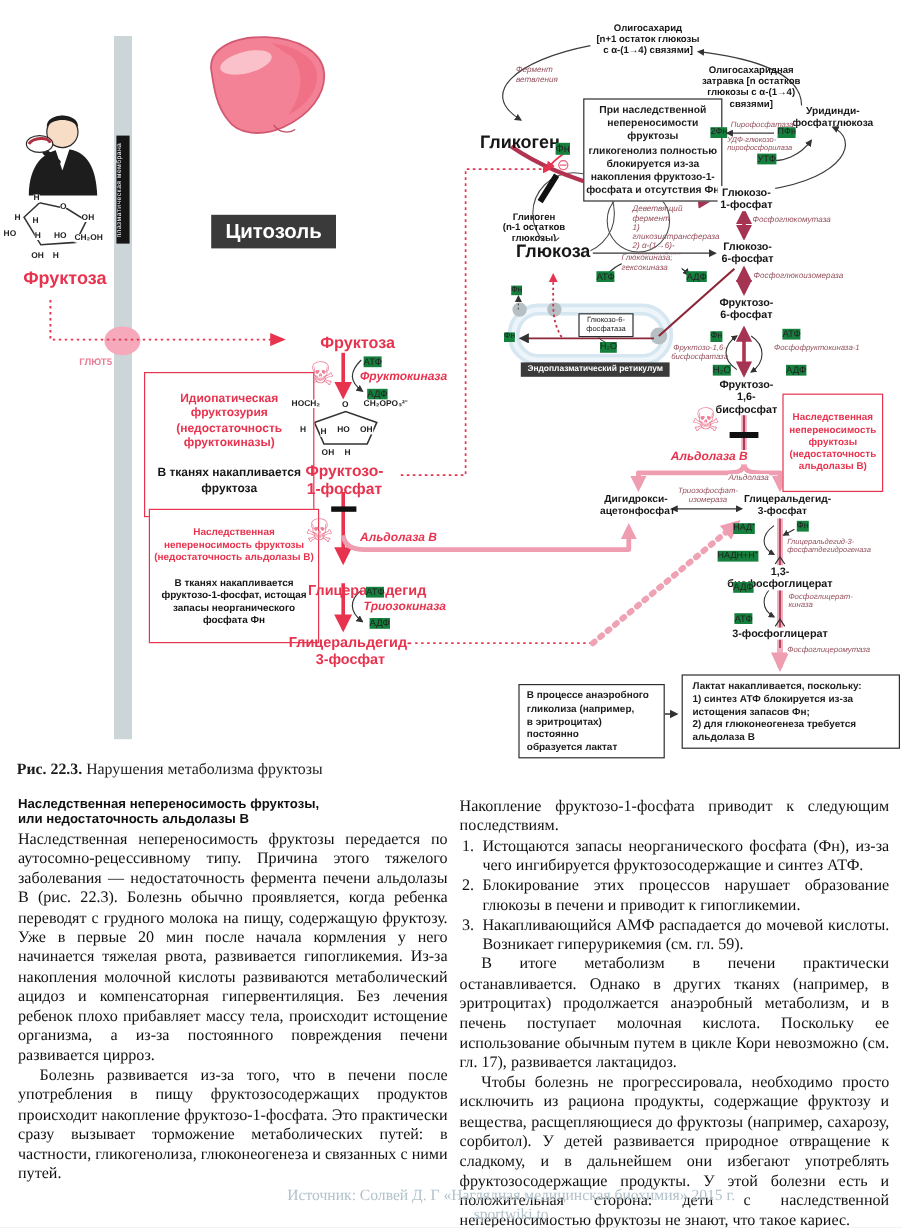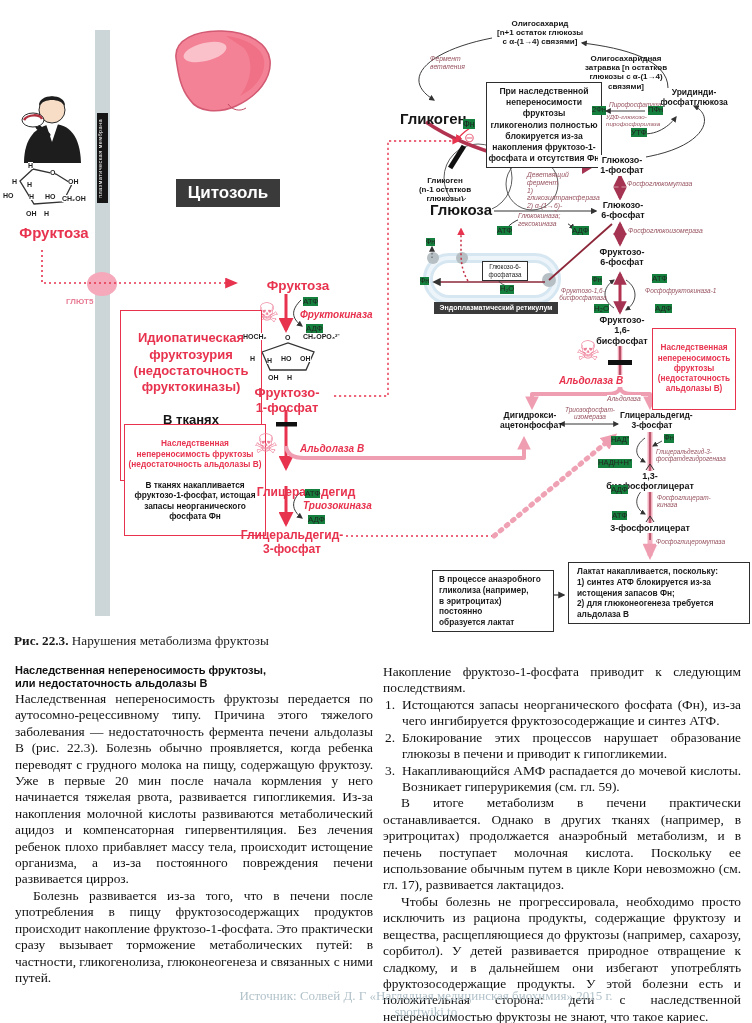--- a/index.html
+++ b/index.html
@@ -183,21 +183,21 @@
     <span class="atom" style="left:26px;top:210px">OH</span>
     <span class="atom" style="left:44px;top:210px">H</span>
     <div class="lbl redb" style="left:14px;top:224px;width:80px;font-size:15px;background:none">Фруктоза</div>
     <div class="lbl" style="left:66px;top:297px;font-size:8px;font-weight:bold;color:#e87d95">ГЛЮТ5</div>
 
     <div class="lbl redb" style="left:262px;top:278px;width:72px;font-size:13.5px;background:none">Фруктоза</div>
     <div class="skull" style="left:255px;top:299px">☠</div>
     <span class="lbl cof" style="left:303px;top:297px;font-size:8px">АТФ</span>
     <div class="lbl redbi" style="left:300px;top:309px;font-size:10px">Фруктокиназа</div>
     <span class="lbl cof" style="left:306px;top:324px;font-size:8px">АДФ</span>
-    <div class="rbox" style="left:120px;top:310px;width:136px;font-size:13px">
+    <div class="rbox" style="left:120px;top:310px;width:136px;font-size:10px">
       <span class="r">Идиопатическая фруктозурия
 (недостаточность фруктокиназы)</span>
       <span class="k">В тканях накапливается
 фруктоза</span>
     </div>
 
     <span class="atom" style="left:243px;top:333px">HOCH₂</span>
     <span class="atom" style="left:285px;top:334px">O</span>
     <span class="atom" style="left:303px;top:333px">CH₂OPO₃²⁻</span>
     <span class="atom" style="left:250px;top:355px">H</span>

